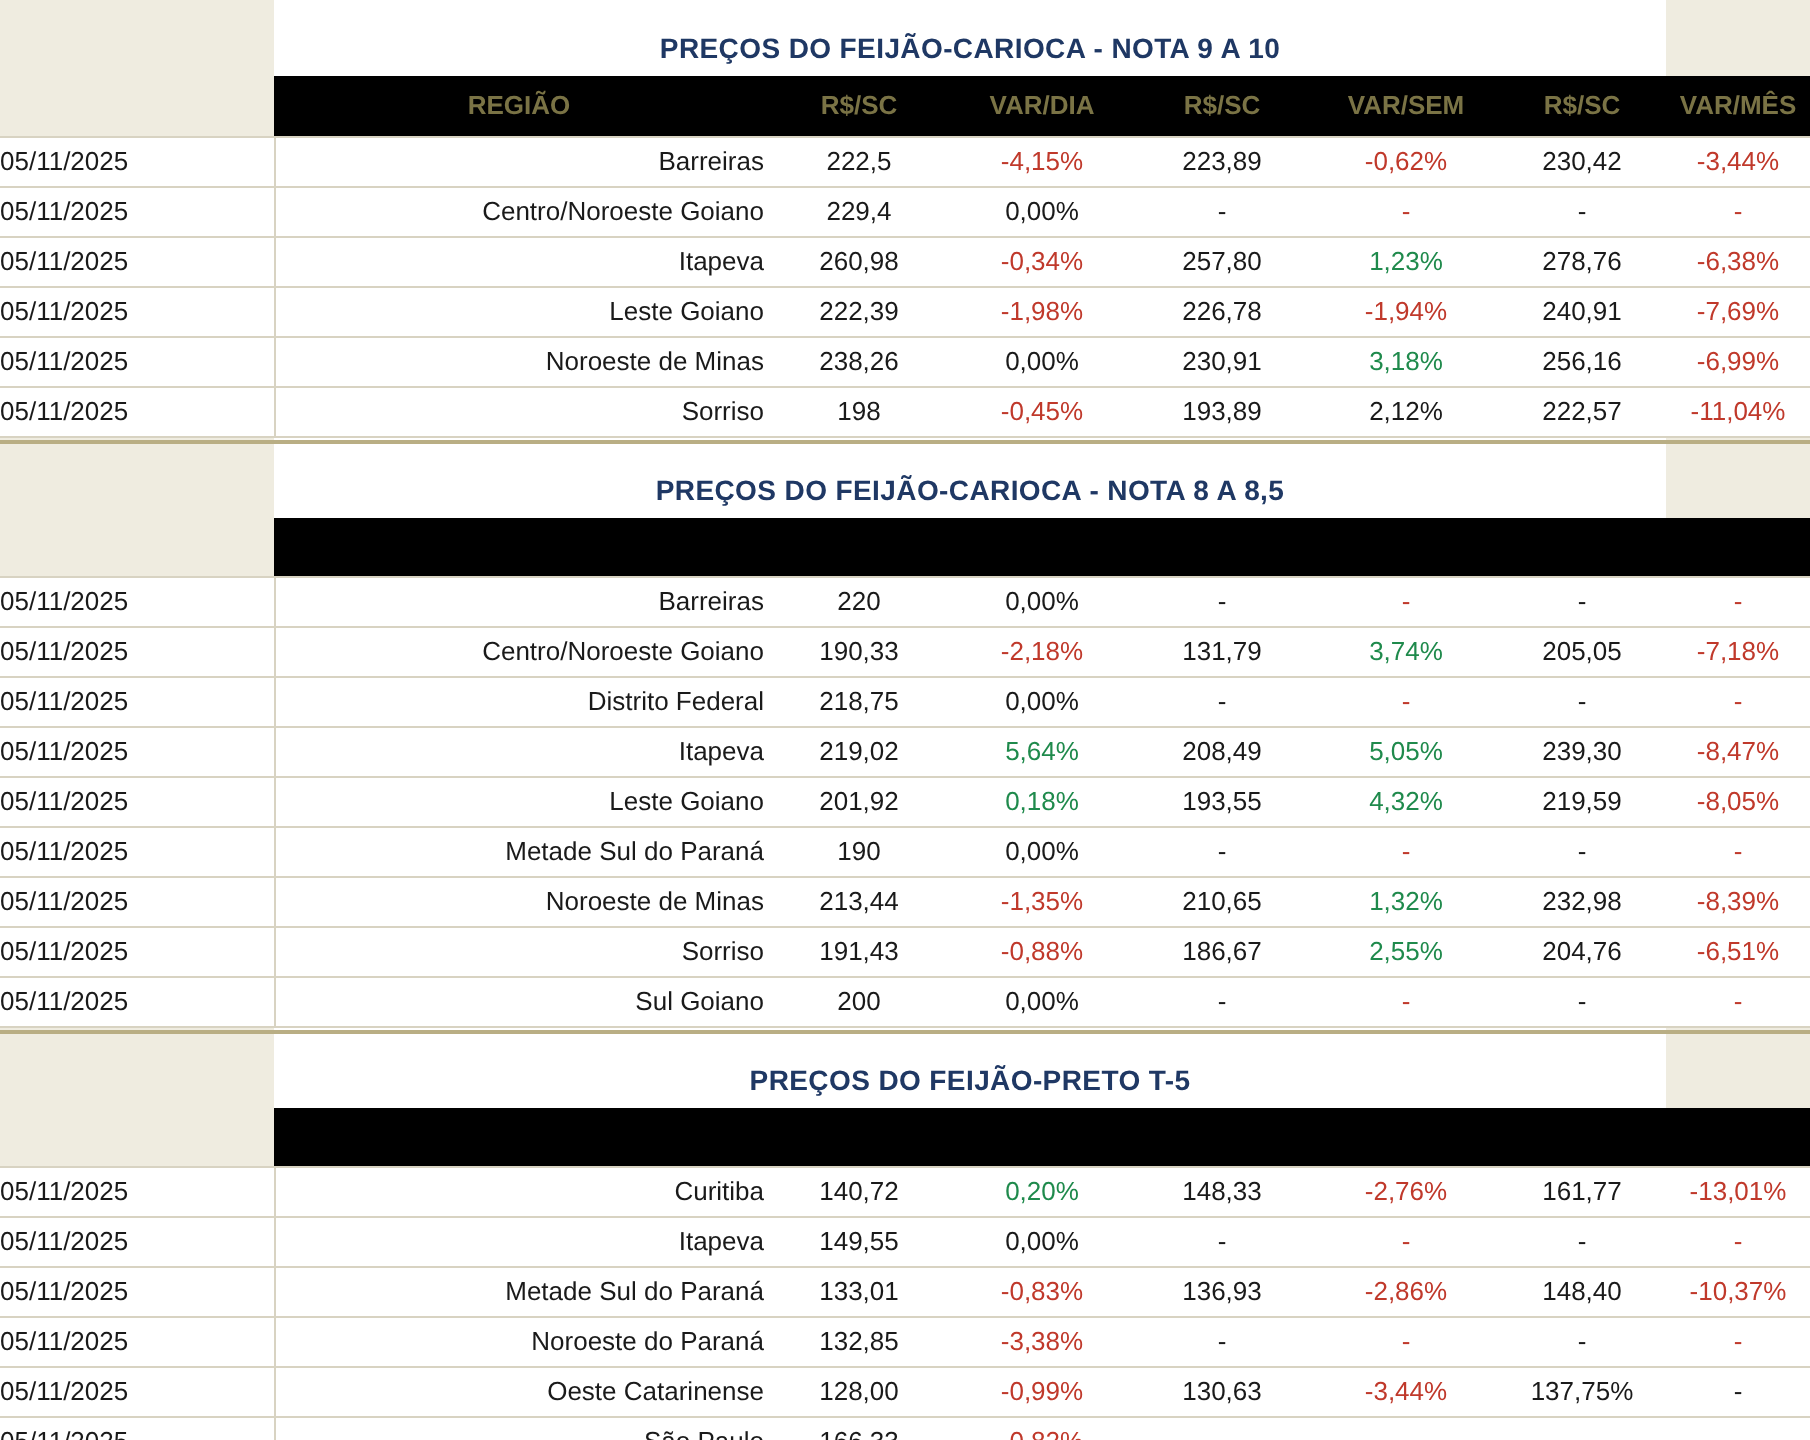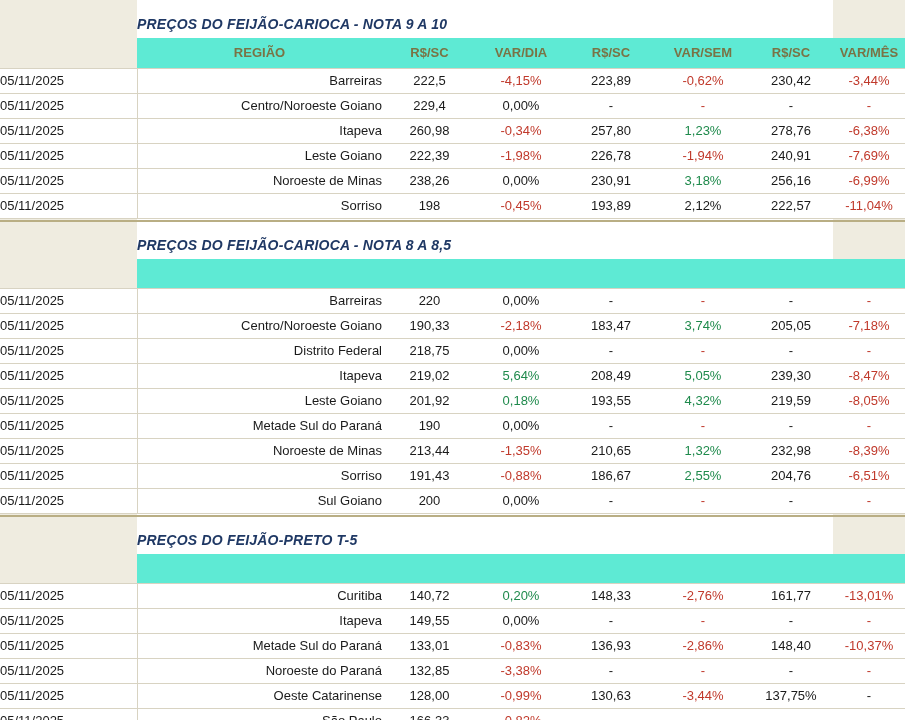--- a/index.html
+++ b/index.html
@@ -49,37 +49,36 @@
 
   
   tr.title-row td {
     height: 28px;
     line-height: 28px;
   }
   .band-left {
     background: #efece0;
   }
   .title-cell {
-    text-align: left;
+    text-align: center;
     font-weight: bold;
     color: #1f3864;
     font-size: 14px;
     letter-spacing: 0.2px;
     background: #ffffff;
-    font-style: italic;
   }
   .band-right {
     background: #efece0;
   }
 
   
   tr.colhead-row td {
     height: 30px;
     line-height: 30px;
-    background: #5eead4;
+    background: #000000;
     color: #7a7345;
     font-weight: bold;
     text-align: center;
     font-size: 13px;
   }
   tr.colhead-row td.blank {
     background: #efece0;
   }
 
   
@@ -260,21 +259,21 @@
           <td class="num dash">-</td>
           <td class="var dash">-</td>
           <td class="num dash">-</td>
           <td class="var dash">-</td>
         </tr>
         <tr class="data-row">
           <td class="date">05/11/2025</td>
           <td class="region">Centro/Noroeste Goiano</td>
           <td class="num">190,33</td>
           <td class="var neg">-2,18%</td>
-          <td class="num ">183,47</td>
+          <td class="num ">131,79</td>
           <td class="var pos">3,74%</td>
           <td class="num ">205,05</td>
           <td class="var neg">-7,18%</td>
         </tr>
         <tr class="data-row">
           <td class="date">05/11/2025</td>
           <td class="region">Distrito Federal</td>
           <td class="num">218,75</td>
           <td class="var flat">0,00%</td>
           <td class="num dash">-</td>

